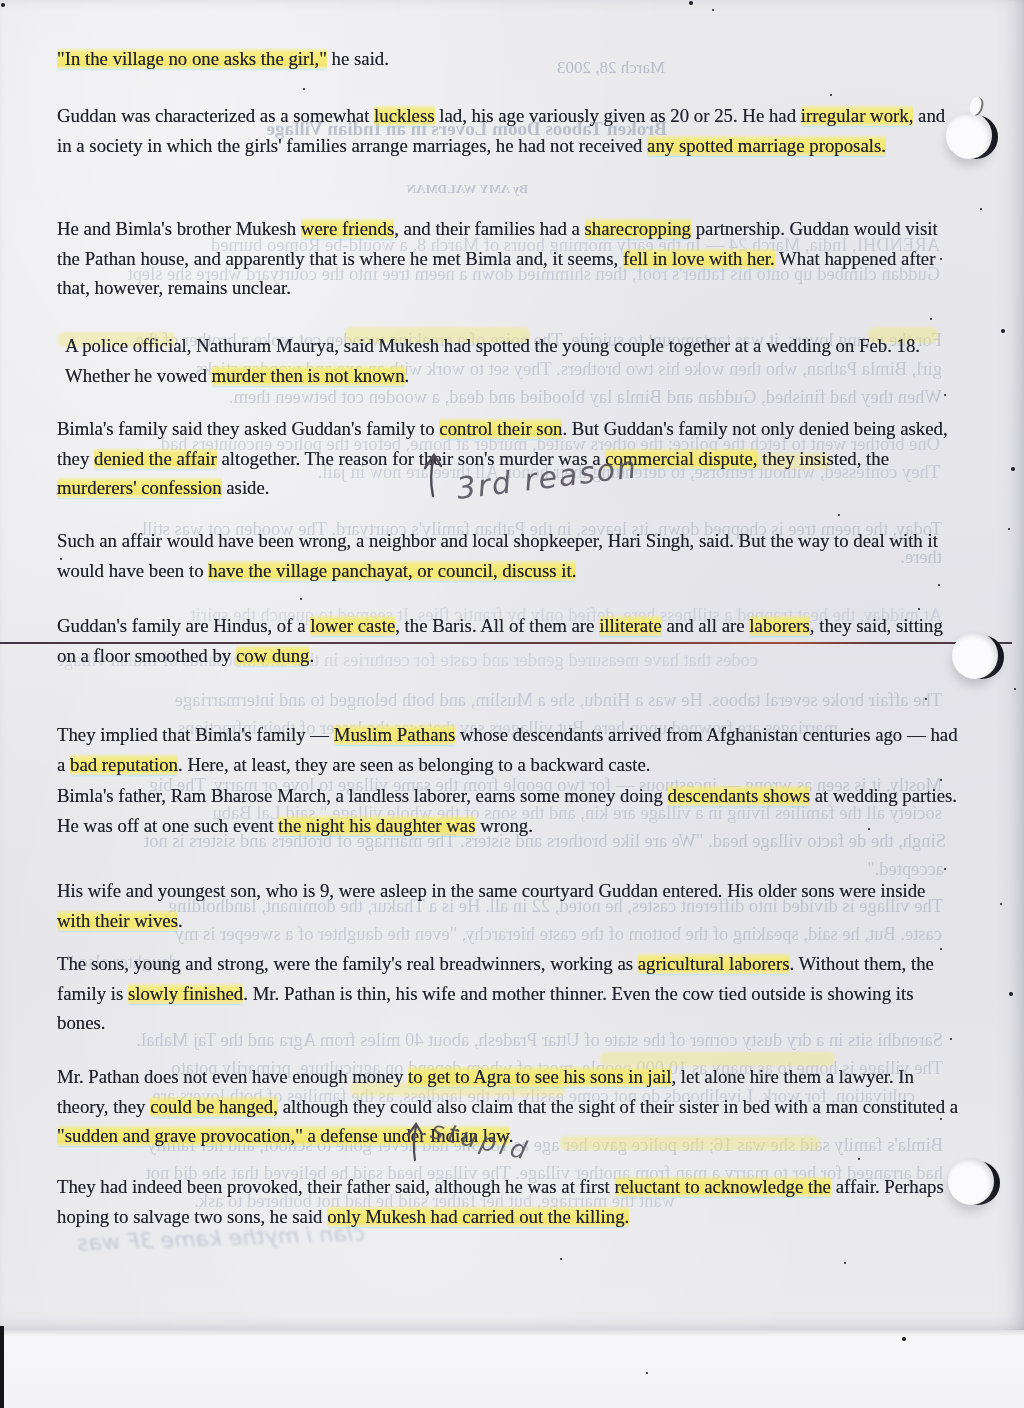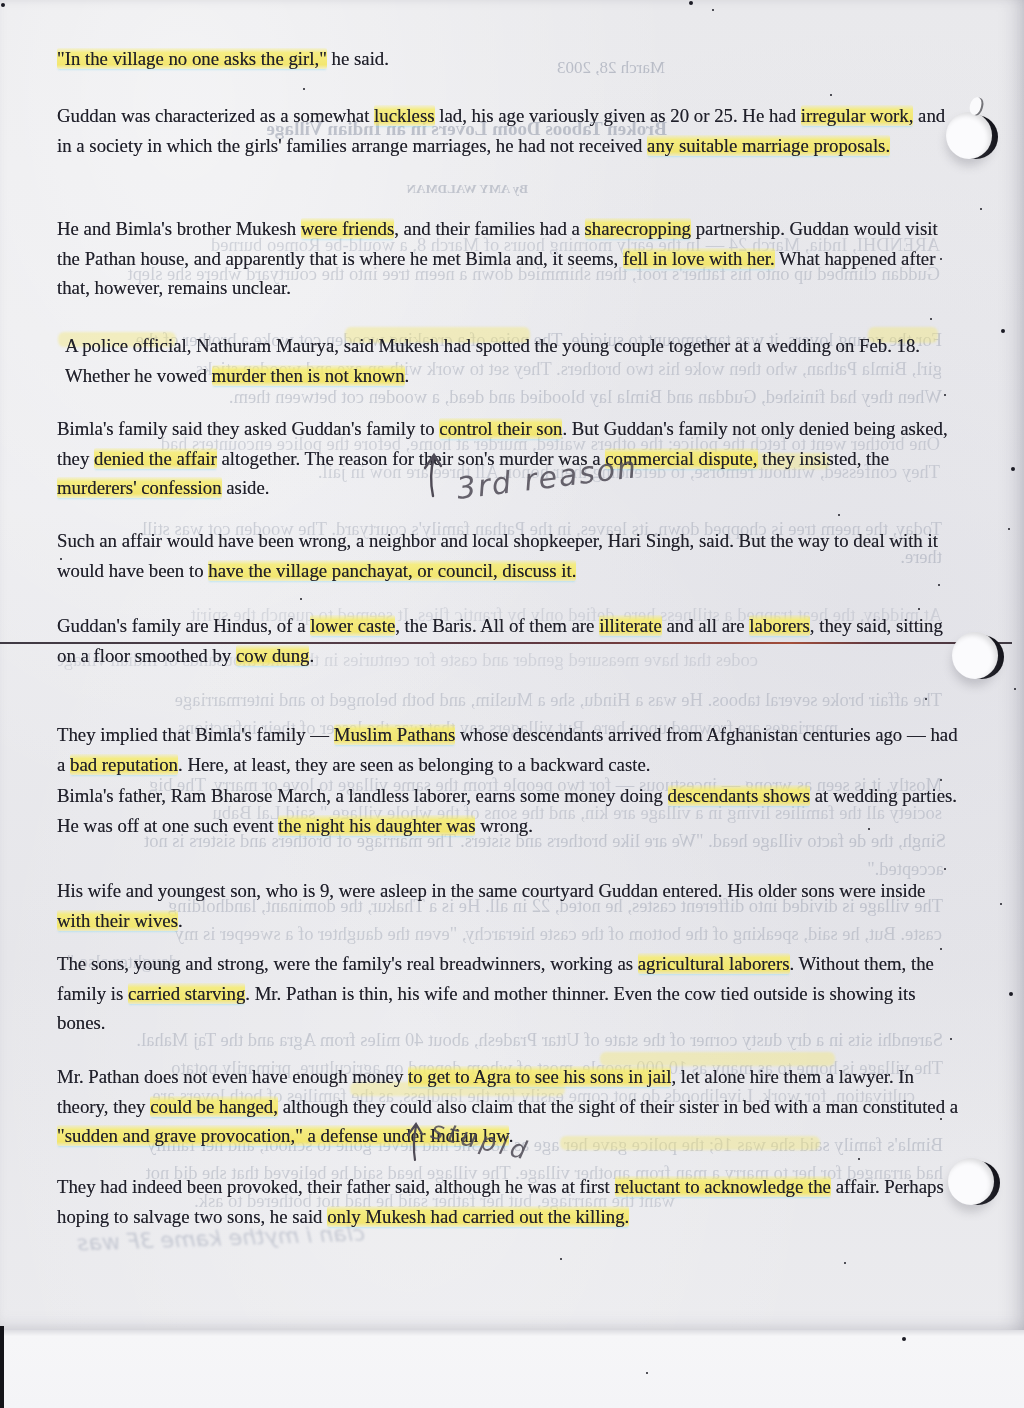--- a/index.html
+++ b/index.html
@@ -161,30 +161,30 @@
     <div class="bleed-hl" style="left:58px;top:332px;width:118px;height:15px;"></div>
     <div class="bleed-hl" style="left:698px;top:453px;width:132px;height:16px;"></div>
     <div class="bleed-hl" style="left:600px;top:1052px;width:235px;height:14px;"></div>
     <div class="bleed-hl" style="left:350px;top:1082px;width:215px;height:14px;"></div>
     <div class="bleed-hl" style="left:560px;top:1136px;width:260px;height:14px;"></div>
 
     <div class="rule-line"></div>
 
     <div class="content" id="content">
         <p class="para" style="top: 44px;"><span class="hl">"In the village no one asks the girl,"</span><span> he said.</span></p>
-        <p class="para" style="top: 101px;"><span>Guddan was characterized as a somewhat </span><span class="hl">luckless</span><span> lad, his age variously given as 20 or 25. He had </span><span class="hl">irregular work,</span><span> and in a society in which the girls' families arrange marriages, he had not received </span><span class="hl">any suitable marriage proposals.</span></p>
+        <p class="para" style="top: 101px;"><span>Guddan was characterized as a somewhat </span><span class="hl">luckless</span><span> lad, his age variously given as 20 or 25. He had </span><span class="hl">irregular work,</span><span> and in a society in which the girls' families arrange marriages, he had not received </span><span class="hl">any spotted marriage proposals.</span></p>
         <p class="para" style="top: 214px;"><span>He and Bimla's brother Mukesh </span><span class="hl">were friends</span><span>, and their families had a </span><span class="hl">sharecropping</span><span> partnership. Guddan would visit the Pathan house, and apparently that is where he met Bimla and, it seems, </span><span class="hl">fell in love with her.</span><span> What happened after that, however, remains unclear.</span></p>
         <p class="para" style="top: 331px; margin-left: 8px;"><span>A police official, Nathuram Maurya, said Mukesh had spotted the young couple together at a wedding on Feb. 18. Whether he vowed </span><span class="hl">murder then is not known</span><span>.</span></p>
         <p class="para" style="top: 414px;"><span>Bimla's family said they asked Guddan's family to </span><span class="hl">control their son</span><span>. But Guddan's family not only denied being asked, they </span><span class="hl">denied the affair</span><span> altogether. The reason for their son's murder was a </span><span class="hl">commercial dispute,</span><span> they insisted, the </span><span class="hl">murderers' confession</span><span> aside.</span></p>
         <p class="para" style="top: 611px;"><span>Guddan's family are Hindus, of a </span><span class="hl">lower caste</span><span>, the Baris. All of them are </span><span class="hl">illiterate</span><span> and all are </span><span class="hl">laborers</span><span>, they said, sitting on a floor smoothed by </span><span class="hl">cow dung</span><span>.</span></p>
         <p class="para" style="top: 526px;"><span>Such an affair would have been wrong, a neighbor and local shopkeeper, Hari Singh, said. But the way to deal with it would have been to </span><span class="hl">have the village panchayat, or council, discuss it.</span></p>
         <p class="para" style="top: 697px; margin-top: 23px;"><span>They implied that Bimla's family — </span><span class="hl">Muslim Pathans</span><span> whose descendants arrived from Afghanistan centuries ago — had a </span><span class="hl">bad reputation</span><span>. Here, at least, they are seen as belonging to a backward caste.</span></p>
         <p class="para" style="top: 781px;"><span>Bimla's father, Ram Bharose March, a landless laborer, earns some money doing </span><span class="hl">descendants shows</span><span> at wedding parties. He was off at one such event </span><span class="hl">the night his daughter was</span><span> wrong.</span></p>
         <p class="para" style="top: 866px; margin-top: 10px;"><span>His wife and youngest son, who is 9, were asleep in the same courtyard Guddan entered. His older sons were inside </span><span class="hl">with their wives</span><span>.</span></p>
-        <p class="para" style="top: 949px;"><span>The sons, young and strong, were the family's real breadwinners, working as </span><span class="hl">agricultural laborers</span><span>. Without them, the family is </span><span class="hl">carried starving</span><span>. Mr. Pathan is thin, his wife and mother thinner. Even the cow tied outside is showing its bones.</span></p>
+        <p class="para" style="top: 949px;"><span>The sons, young and strong, were the family's real breadwinners, working as </span><span class="hl">agricultural laborers</span><span>. Without them, the family is </span><span class="hl">slowly finished</span><span>. Mr. Pathan is thin, his wife and mother thinner. Even the cow tied outside is showing its bones.</span></p>
         <p class="para" style="top: 1062px;"><span>Mr. Pathan does not even have enough money </span><span class="hl">to get to Agra to see his sons in jail</span><span>, let alone hire them a lawyer. In theory, they </span><span class="hl">could be hanged,</span><span> although they could also claim that the sight of their sister in bed with a man constituted a </span><span class="hl">"sudden and grave provocation," a defense under Indian law</span><span>.</span></p>
         <p class="para" style="top: 1172px; font-family: Liberation Serif, serif;"><span>They had indeed been provoked, their father said, although he was at first </span><span class="hl">reluctant to acknowledge the</span><span> affair. Perhaps hoping to salvage two sons, he said </span><span class="hl">only Mukesh had carried out the killing.</span></p>
       </div>
 
     <div class="annotation a-3rd">
       <svg width="26" height="46" viewBox="0 0 26 46">
         <path d="M13 44 C10 30 11 16 14 5 M5 16 L14 3 L21 14" fill="none" stroke="#4e4a55" stroke-width="2.4" stroke-linecap="round"></path>
       </svg>
       <span class="hand">3rd reason</span>
     </div>

